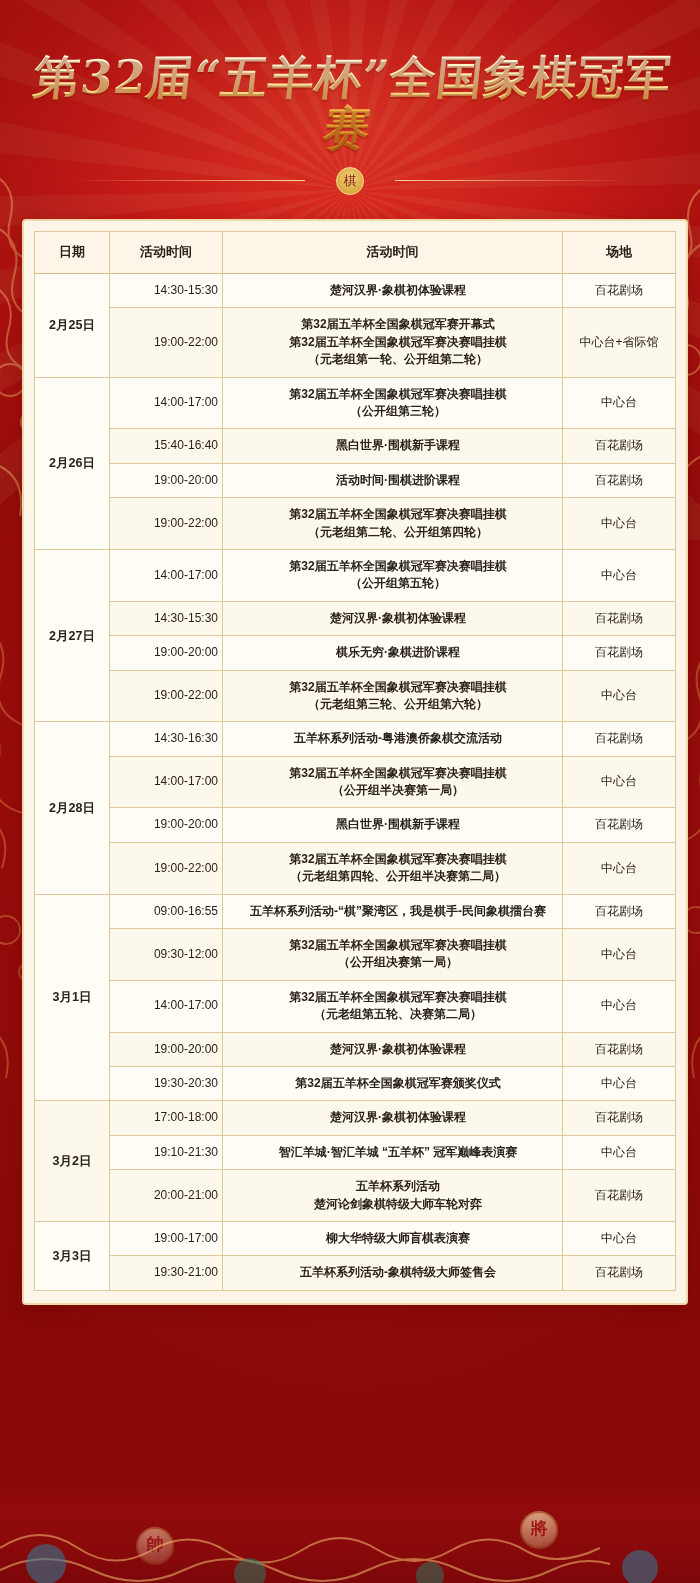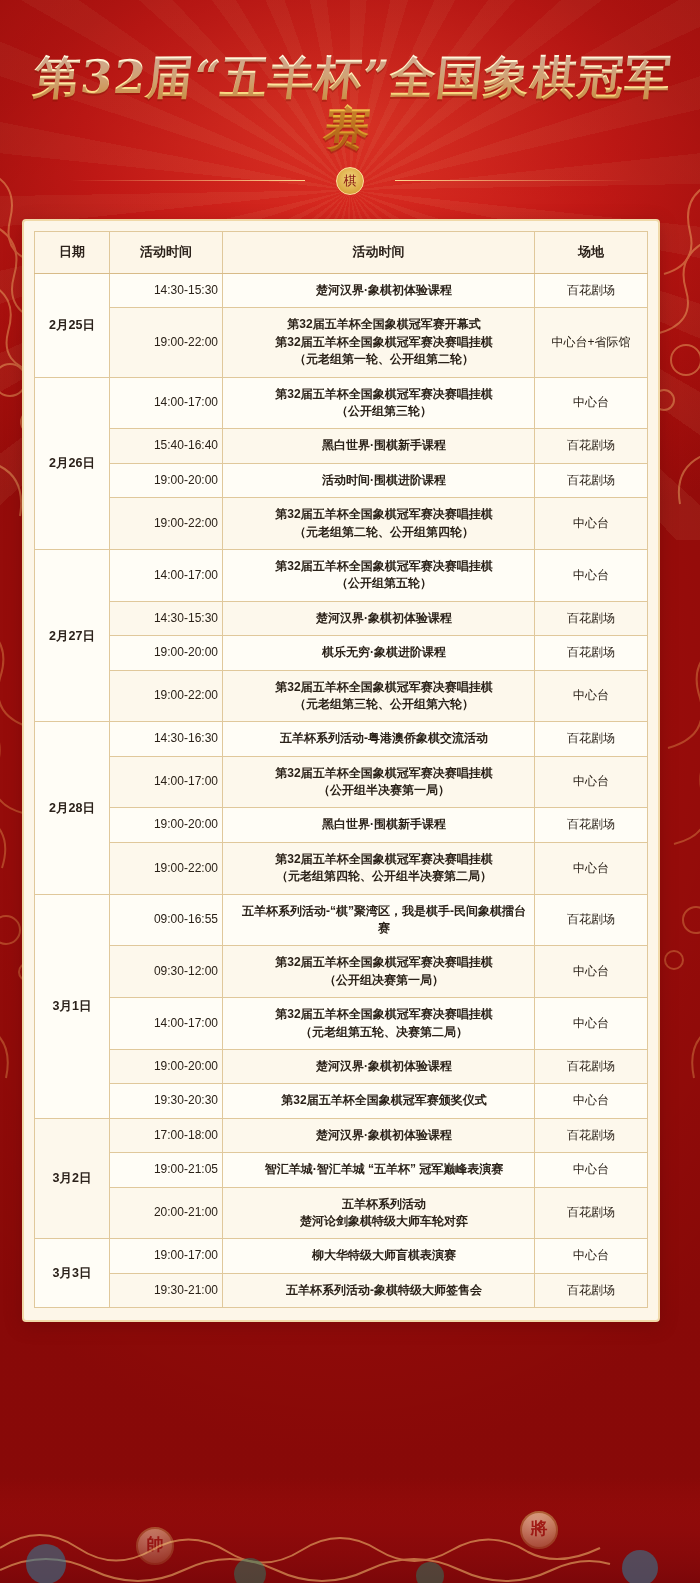--- a/index.html
+++ b/index.html
@@ -125,21 +125,21 @@
     -webkit-background-clip: text;
     background-clip: text;
     color: transparent;
     text-shadow: 0 2px 2px rgba(120,20,0,0.28);
   }
 
   
   .card {
     position: relative;
     z-index: 6;
-    margin: 26px 40px 0 22px;
+    margin: 26px 12px 0 22px;
     background: #fdf6e8;
     border: 2px solid #f0d9a8;
     border-radius: 4px;
     box-shadow: 0 4px 18px rgba(80,0,0,0.28);
     padding: 10px 10px 12px 10px;
   }
   table {
     width: 100%;
     border-collapse: collapse;
     font-size: 12px;
@@ -368,21 +368,21 @@
             <td class="topic-cell">第32届五羊杯全国象棋冠军赛颁奖仪式</td>
             <td class="venue-cell">中心台</td>
           </tr>
           <tr>
             <td class="date-cell col-divider-strong" rowspan="3">3月2日</td>
             <td class="time-cell">17:00-18:00</td>
             <td class="topic-cell">楚河汉界·象棋初体验课程</td>
             <td class="venue-cell">百花剧场</td>
           </tr>
           <tr>
-            <td class="time-cell">19:00-21:05</td>
+            <td class="time-cell">19:10-21:30</td>
             <td class="topic-cell">智汇羊城·智汇羊城 “五羊杯” 冠军巅峰表演赛</td>
             <td class="venue-cell">中心台</td>
           </tr>
           <tr>
             <td class="time-cell">20:00-21:00</td>
             <td class="topic-cell">五羊杯系列活动<br>楚河论剑象棋特级大师车轮对弈</td>
             <td class="venue-cell">百花剧场</td>
           </tr>
           <tr>
             <td class="date-cell col-divider-strong" rowspan="2">3月3日</td>

